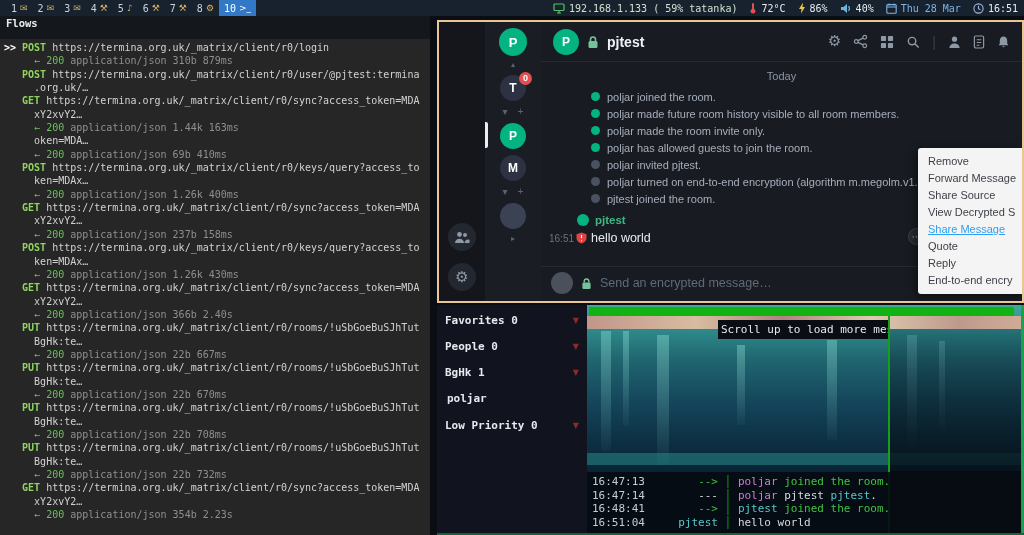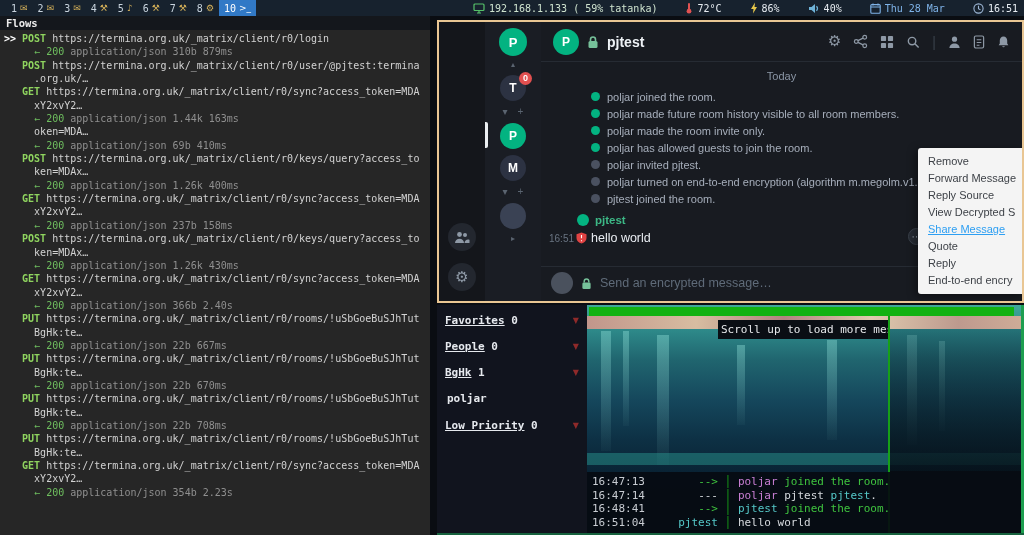--- a/index.html
+++ b/index.html
@@ -12,31 +12,31 @@
   
   .statusbar{position:absolute;top:0;left:0;width:1024px;height:16px;background:#17222e;
              display:flex;align-items:center;padding:0 6px;gap:4px;
              font:10px "DejaVu Sans Mono",monospace;color:#aebfce}
   .ws-list{display:flex;align-items:center;height:16px}
   .ws{display:flex;align-items:center;gap:3px;padding:0 5px;height:16px}
   .ws-label{color:#c9d4de}
   .ws-icon{font-family:"DejaVu Sans",sans-serif;font-size:9px;color:#d8b35a}
   .ws-active{background:#3179c6}
   .ws-active .ws-label,.ws-active .ws-icon{color:#fff}
-  .sb-right{margin-left:auto;display:flex;align-items:center;gap:28px}
+  .sb-right{margin-left:auto;display:flex;align-items:center;gap:12px}
   .seg{display:flex;align-items:center;gap:4px;white-space:pre}
   .sb-net{color:#cfe3cf}
   .sb-temp,.sb-batt,.sb-vol{color:#e6ebf0}
   .sb-date{color:#7fb3e8}
   .sb-time{color:#e8eef4}
 
   
   .mitm{position:absolute;top:16px;left:0;width:430px;height:519px;background:#262626;overflow:hidden;
         font-family:"DejaVu Sans Mono",monospace}
-  .mitm-header{height:14px;line-height:14px;background:#14171c;color:#ececec;
+  .mitm-header{height:23px;line-height:14px;background:#14171c;color:#ececec;
                font-size:10.5px;font-weight:bold;padding-left:6px}
   .flow-list{padding:2px 0 0 4px;font-size:10px;line-height:13.35px;color:#cfcfcf;
              height:492px;overflow:hidden}
   .fl{white-space:pre}
   .fl-mk{color:#ffffff;font-weight:bold}
   .fl-method{color:#8fd45f;font-weight:bold}
   .fl-url{color:#d2d2d2}
   .fl-status{color:#6fbf5f}
   .fl-meta{color:#8f8f8f}
 
@@ -105,21 +105,21 @@
   .cm-link{color:#2e9ff2;text-decoration:underline}
 
   
   .weechat{position:absolute;top:305px;left:437px;width:587px;height:230px;display:flex;
            background:#0c1018;overflow:hidden;font-family:"DejaVu Sans Mono",monospace;
            border-bottom:2px solid #17623e}
   .wc-edge{position:absolute;right:0;top:0;bottom:0;width:3px;background:#1e9e50;z-index:9}
   .buf-list{width:150px;flex:none;background:#11141e;padding:9px 6px 0 8px;position:relative;
             color:#e6e9ee;font-size:11px;font-weight:bold}
   .buf-group{position:relative;height:13px;margin-bottom:13px;white-space:pre}
-  .buf-name{text-decoration:underline}
+  .buf-name{}
   .buf-tri{position:absolute;right:2px;top:2px;color:#8f2a2a;font-size:8px;text-decoration:none;
            font-family:"DejaVu Sans",sans-serif}
   .buf-item{height:13px;margin:0 0 14px 2px}
   .chat{flex:1;position:relative;overflow:hidden}
   .chat-bg{position:absolute;inset:0;
     background:linear-gradient(180deg,#3fa898 0px,#2f8d8c 22px,#20656f 55px,#15475c 95px,
                #0d3044 135px,#092233 170px,#071a28 230px)}
   .streak{position:absolute;background:linear-gradient(180deg,rgba(160,240,230,.35),rgba(160,240,230,.03))}
   .st1{left:14px;top:26px;width:10px;height:120px}
   .st2{left:36px;top:26px;width:6px;height:95px}
@@ -288,20 +288,21 @@
           <div class="fl"><span class="fl-status">     ← 200</span><span class="fl-meta"> application/json 22b 670ms</span></div>
         </div>
         <div class="flow">
           <div class="fl"><span class="fl-mk">   </span><span class="fl-method">PUT</span><span class="fl-url"> https://termina.org.uk/_matrix/client/r0/rooms/!uSbGoeBuSJhTut</span></div>
           <div class="fl"><span class="fl-url">     BgHk:te…</span></div>
           <div class="fl"><span class="fl-status">     ← 200</span><span class="fl-meta"> application/json 22b 708ms</span></div>
         </div>
         <div class="flow">
           <div class="fl"><span class="fl-mk">   </span><span class="fl-method">PUT</span><span class="fl-url"> https://termina.org.uk/_matrix/client/r0/rooms/!uSbGoeBuSJhTut</span></div>
           <div class="fl"><span class="fl-url">     BgHk:te…</span></div>
+          <div class="fl"><span class="fl-status">     ← 200</span><span class="fl-meta"> application/json 22b 732ms</span></div>
         </div>
         <div class="flow">
           <div class="fl"><span class="fl-mk">   </span><span class="fl-method">GET</span><span class="fl-url"> https://termina.org.uk/_matrix/client/r0/sync?access_token=MDA</span></div>
           <div class="fl"><span class="fl-url">     xY2xvY2…</span></div>
           <div class="fl"><span class="fl-status">     ← 200</span><span class="fl-meta"> application/json 354b 2.23s</span></div>
         </div>
       </div>
   </div>
 
   <div class="element-win">
@@ -466,21 +467,21 @@
               <path d="M3.5 6V4.5a2.5 2.5 0 0 1 5 0V6" stroke="currentColor" stroke-width="1.6" fill="none"></path>
             </svg>
           </span>
         <input class="comp-ph" readonly="" placeholder="Send an encrypted message…" style="">
         <span class="comp-format">Aa</span>
       </div>
     </div>
     <div class="ctx-menu" id="ctx-menu">
         <div class="cm-item">Remove</div>
         <div class="cm-item">Forward Message</div>
-        <div class="cm-item">Reply Source</div>
+        <div class="cm-item">Share Source</div>
         <div class="cm-item">View Decrypted S</div>
         <div class="cm-item cm-link">Share Message</div>
         <div class="cm-item">Quote</div>
         <div class="cm-item">Reply</div>
         <div class="cm-item">End-to-end encry</div>
       </div>
   </div>
 
   <div class="weechat">
     <div class="buf-list" id="buf-list">

